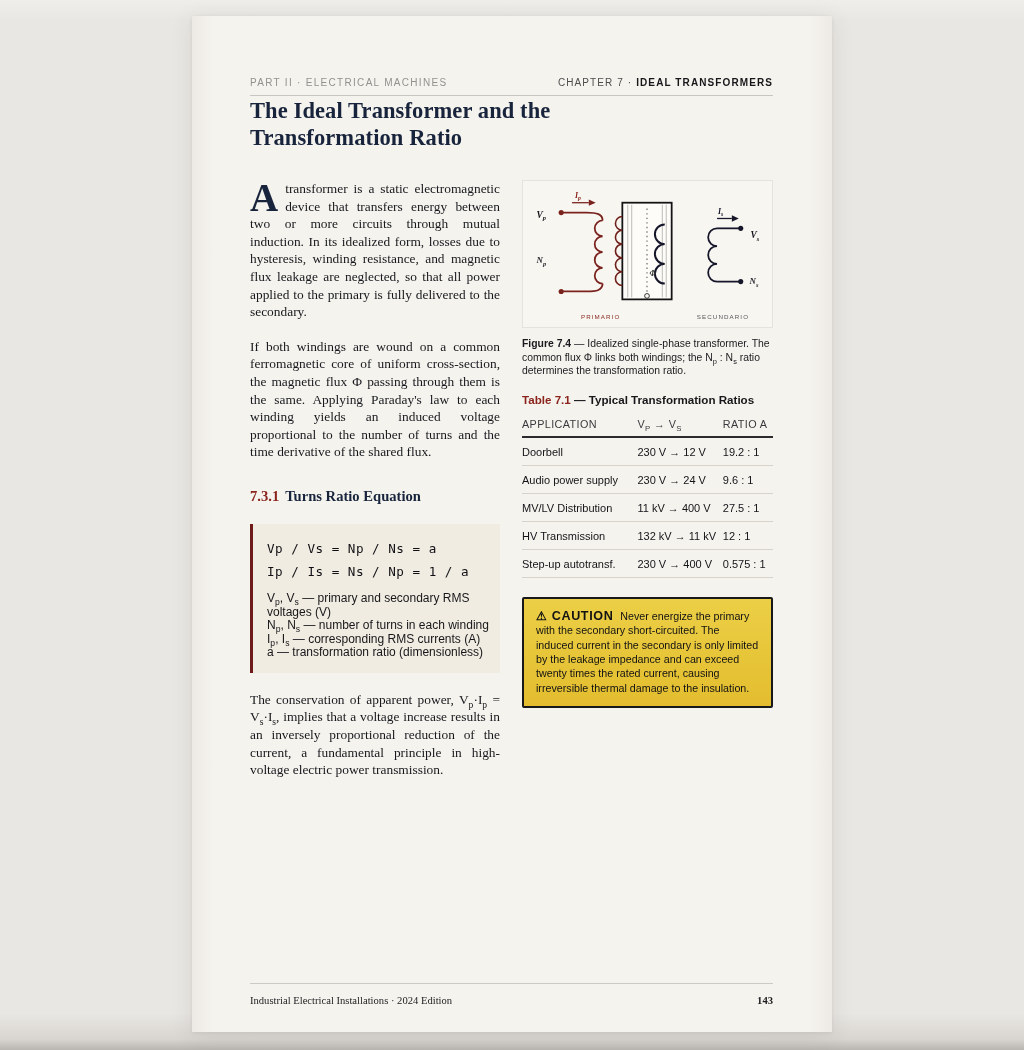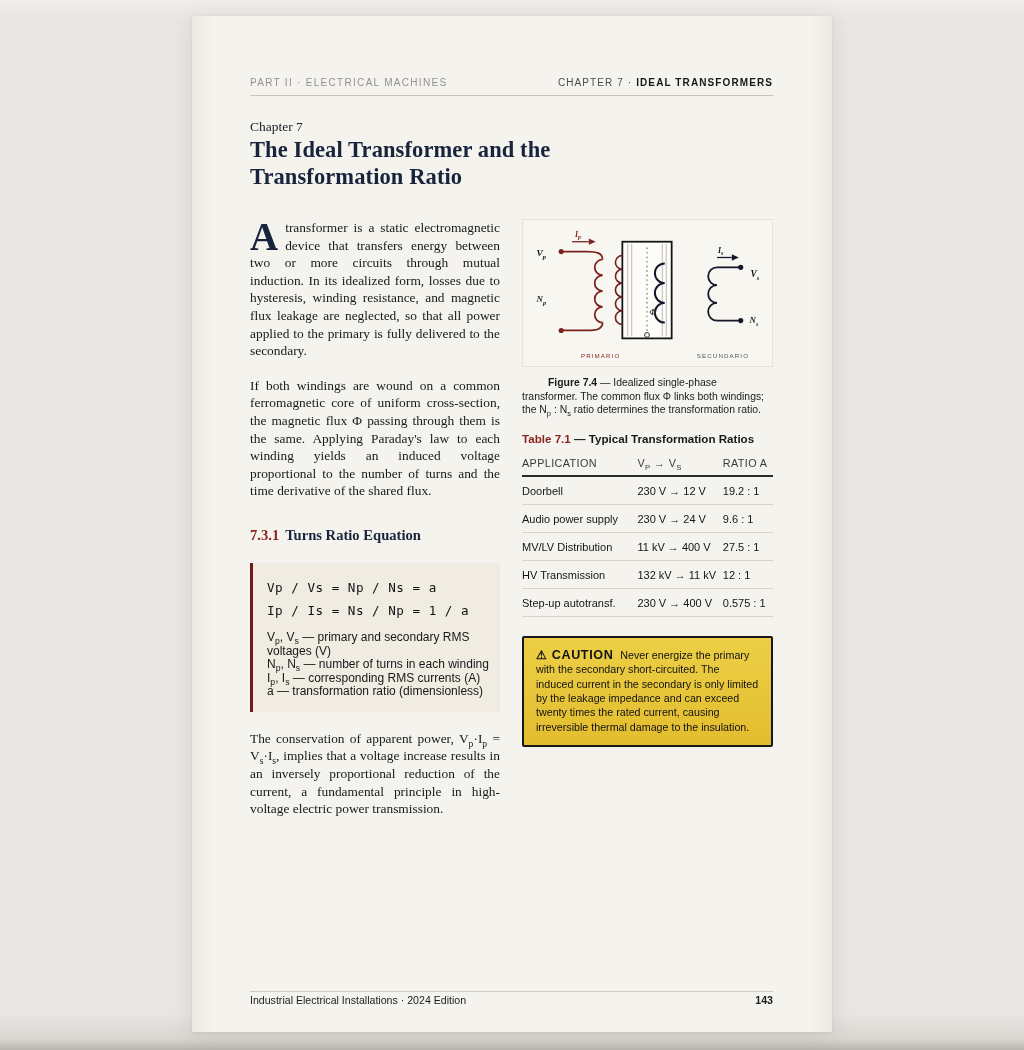--- a/index.html
+++ b/index.html
@@ -92,21 +92,21 @@
     height: 148px;
     background: #f8f6f1;
     border: 1px solid #e6e3dc;
   }
   .figure-panel svg { display: block; width: 100%; height: 100%; }
   .fig-caption {
     margin-top: 9px;
     font-family: "Liberation Sans", sans-serif;
     font-size: 10.4px; line-height: 13.6px; color: #1a1a1e;
   }
-  .fig-caption b { font-weight: 700; margin-left: 26px; }
+  .fig-caption b { font-weight: 700; }
 
   
   .table-title {
     margin-top: 15px;
     font-family: "Liberation Sans", sans-serif;
     font-size: 11.6px; font-weight: 700; color: #17171a;
   }
   .table-title .tt-label { color: #8a241c; }
   table.ratio-table {
     margin-top: 5px; width: 100%;
@@ -139,42 +139,41 @@
     font-size: 10.7px; line-height: 14.4px; color: #121214;
   }
   .caution-box .c-icon { font-weight: 700; font-size: 12px; margin-right: 5px; }
   .caution-box .c-label { font-weight: 700; font-size: 12.6px; letter-spacing: .6px; margin-right: 7px; }
 
   
   .page-footer {
     position: absolute;
     left: 58px; right: 59px; bottom: 26px;
     border-top: 1px solid #cdcac4;
-    padding-top: 2px;
+    padding-top: 11px;
     display: flex; justify-content: space-between; align-items: baseline;
-    font-family: Liberation Sans, sans-serif;
+    font-family: Liberation Serif, serif;
     font-size: 10.6px; color: #1c1c1f;
   }
   .page-footer .pagenum { font-weight: 700; }
 
   .fig-sym { font-family: "Liberation Serif", serif; font-style: italic; font-weight: 700; }
   .fig-cap-text { font-family: "Liberation Sans", sans-serif; letter-spacing: 1.1px; }
 </style>
 </head>
 <body>
 
 <div class="page">
 
   <div class="running-head">
     <span class="rh-left">PART II · ELECTRICAL MACHINES</span>
     <span class="rh-right"><span>CHAPTER 7 · </span><b>IDEAL TRANSFORMERS</b></span>
   </div>
   <hr class="head-rule">
 
-  <div class="chapter-label">Chapter 7</div>
   <h1 class="page-title">
     <span>The Ideal Transformer and the</span><br>
     <span>Transformation Ratio</span>
   </h1>
 
   <div class="columns">
 
     <div class="col-left">
       <p class="para"><span class="dropcap">A</span><span>transformer is a static electromagnetic device that transfers energy between two or more circuits through mutual induction. In its idealized form, losses due to hysteresis, winding resistance, and magnetic flux leakage are neglected, so that all power applied to the primary is fully delivered to the secondary.</span></p>
 

